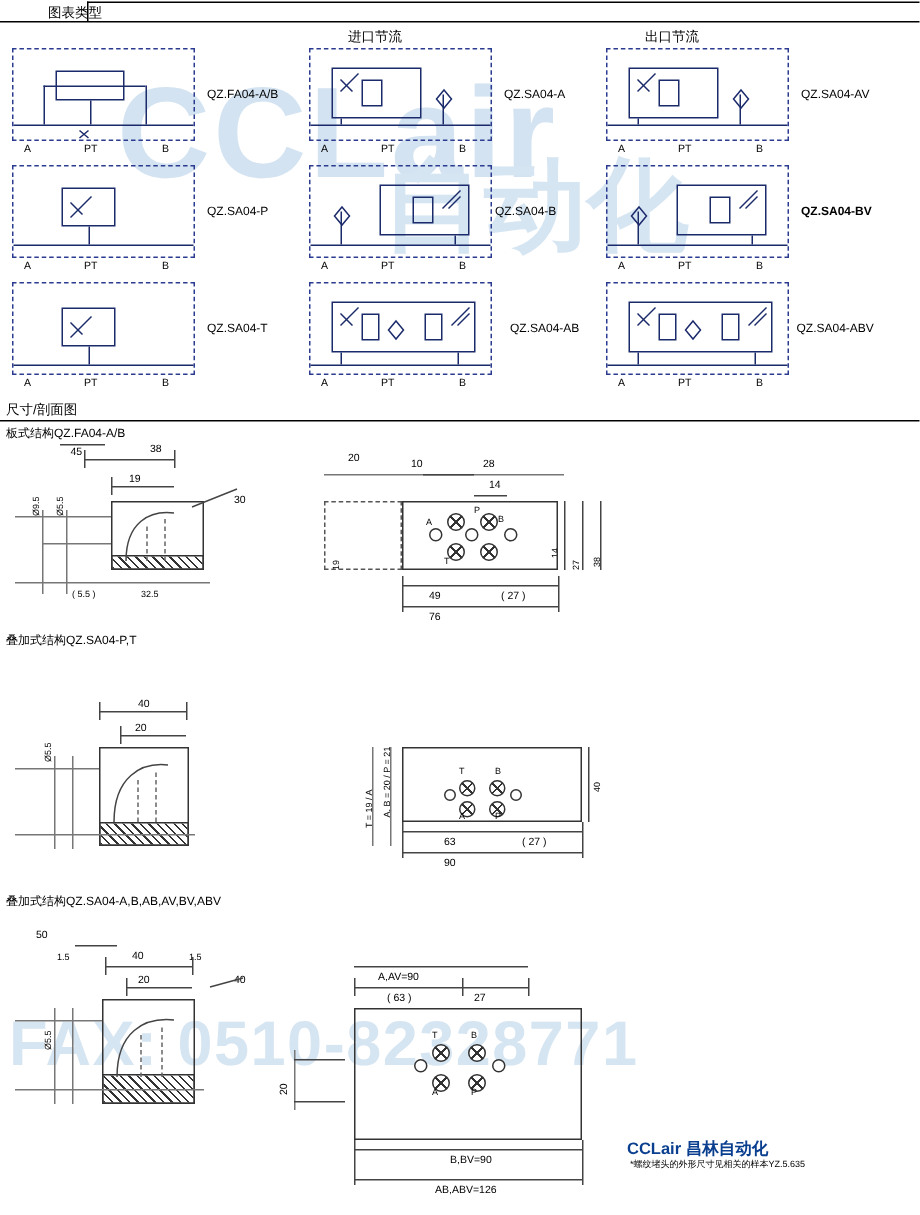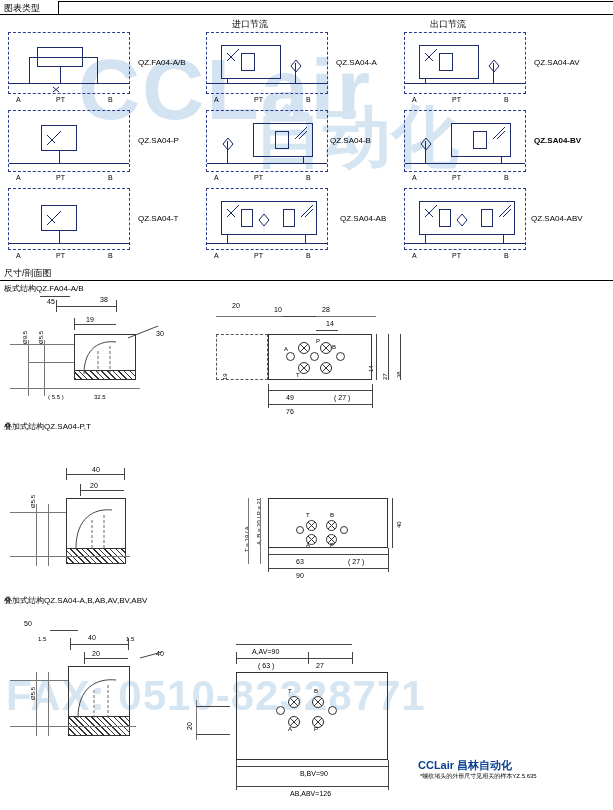--- a/index.html
+++ b/index.html
@@ -14,21 +14,21 @@
   .wm-tel{left:6px;top:602px;font-size:42px;color:#f0cccc;letter-spacing:1px;}
   .wm-fax{left:6px;top:672px;font-size:42px;color:#d6e5f2;letter-spacing:1px;}
 
   
   .t{position:absolute;font-size:8px;line-height:9px;white-space:nowrap;}
   .t9{position:absolute;font-size:9px;line-height:10px;white-space:nowrap;}
   .t7{position:absolute;font-size:7px;line-height:8px;white-space:nowrap;}
   .t6{position:absolute;font-size:6px;line-height:7px;white-space:nowrap;}
 
   
-  .sec-title{position:absolute;font-size:9px;}
+  .sec-title{position:absolute;font-size:9px;margin-left:28px;}
   .hline{position:absolute;background:#000;height:1px;}
   .vline{position:absolute;background:#000;width:1px;}
 
   
   .cell{position:absolute;border:1px dashed #2b3b8f;box-sizing:border-box;background:transparent;}
   .lbl{position:absolute;font-size:8px;}
   .sq{position:absolute;border:1px solid #1b2a6b;box-sizing:border-box;}
   .dlineh{position:absolute;background:#1b2a6b;height:1px;}
   .dlinev{position:absolute;background:#1b2a6b;width:1px;}
   .port{position:absolute;font-size:7px;}

